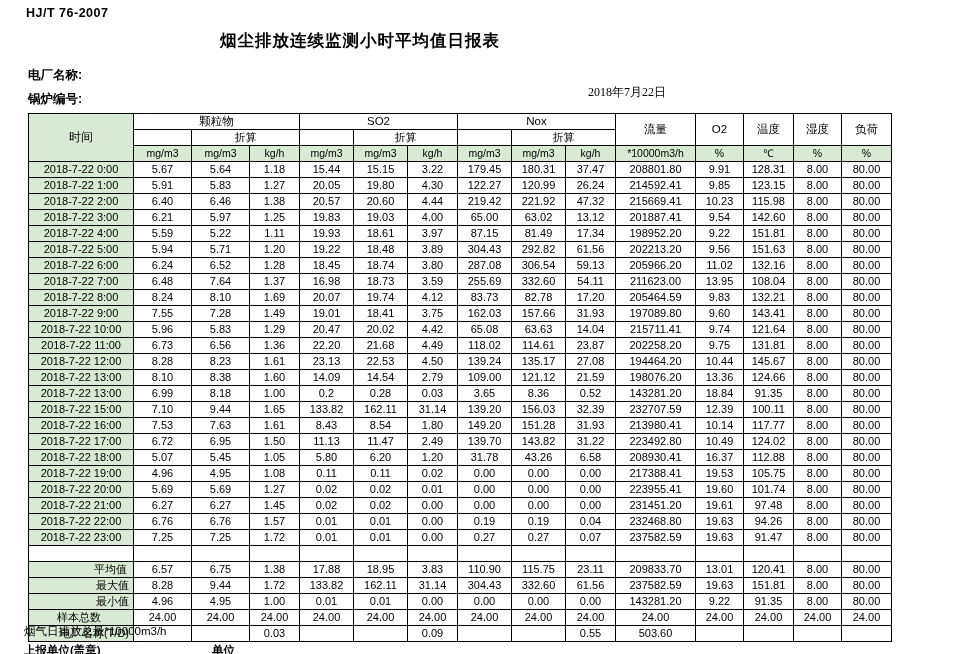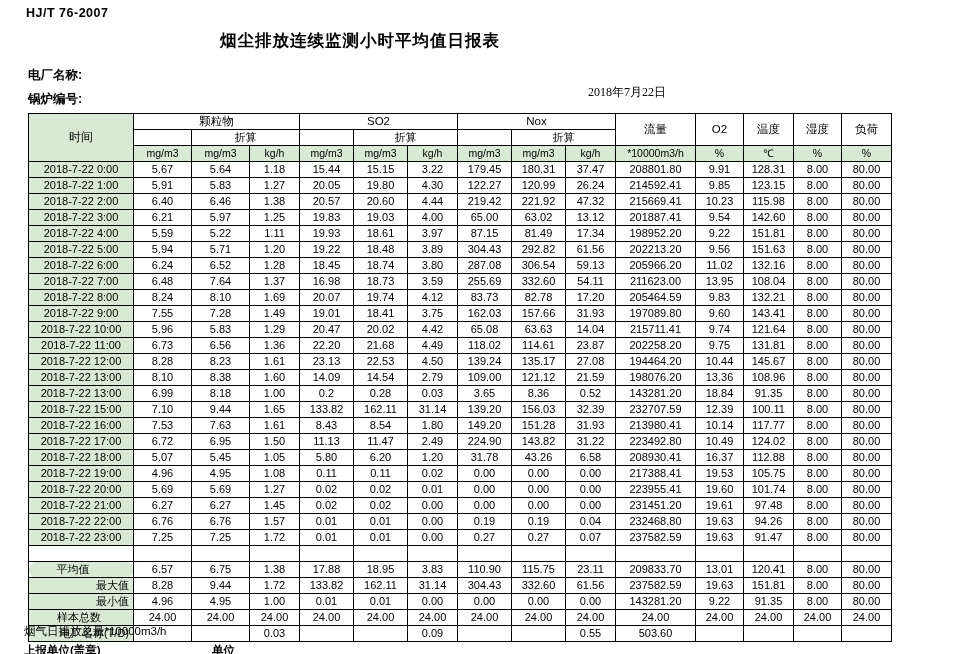--- a/index.html
+++ b/index.html
@@ -424,21 +424,21 @@
           <td class="num">8.38</td>
           <td class="num">1.60</td>
           <td class="num">14.09</td>
           <td class="num">14.54</td>
           <td class="num">2.79</td>
           <td class="num">109.00</td>
           <td class="num">121.12</td>
           <td class="num">21.59</td>
           <td class="num">198076.20</td>
           <td class="num">13.36</td>
-          <td class="num">108.96</td>
+          <td class="num">124.66</td>
           <td class="num">8.00</td>
           <td class="num">80.00</td>
         </tr>
         <tr>
           <td class="time-cell hdr-green">2018-7-22 13:00</td>
           <td class="num">6.99</td>
           <td class="num">8.18</td>
           <td class="num">1.00</td>
           <td class="num">0.2</td>
           <td class="num">0.28</td>
@@ -487,21 +487,21 @@
           <td class="num">80.00</td>
         </tr>
         <tr>
           <td class="time-cell hdr-green">2018-7-22 17:00</td>
           <td class="num">6.72</td>
           <td class="num">6.95</td>
           <td class="num">1.50</td>
           <td class="num">11.13</td>
           <td class="num">11.47</td>
           <td class="num">2.49</td>
-          <td class="num">224.90</td>
+          <td class="num">139.70</td>
           <td class="num">143.82</td>
           <td class="num">31.22</td>
           <td class="num">223492.80</td>
           <td class="num">10.49</td>
           <td class="num">124.02</td>
           <td class="num">8.00</td>
           <td class="num">80.00</td>
         </tr>
         <tr>
           <td class="time-cell hdr-green">2018-7-22 18:00</td>
@@ -616,21 +616,21 @@
           <td></td>
           <td></td>
           <td></td>
           <td></td>
           <td></td>
           <td></td>
           <td></td>
           <td></td>
         </tr>
         <tr>
-          <td class="lbl hdr-green" style="text-align: center; padding-right: 16px; border-radius: 8px;">平均值</td>
+          <td class="lbl hdr-green" style="text-align: right; padding-right: 6px;">平均值</td>
           <td class="num">6.57</td>
           <td class="num">6.75</td>
           <td class="num">1.38</td>
           <td class="num">17.88</td>
           <td class="num">18.95</td>
           <td class="num">3.83</td>
           <td class="num">110.90</td>
           <td class="num">115.75</td>
           <td class="num">23.11</td>
           <td class="num">209833.70</td>

